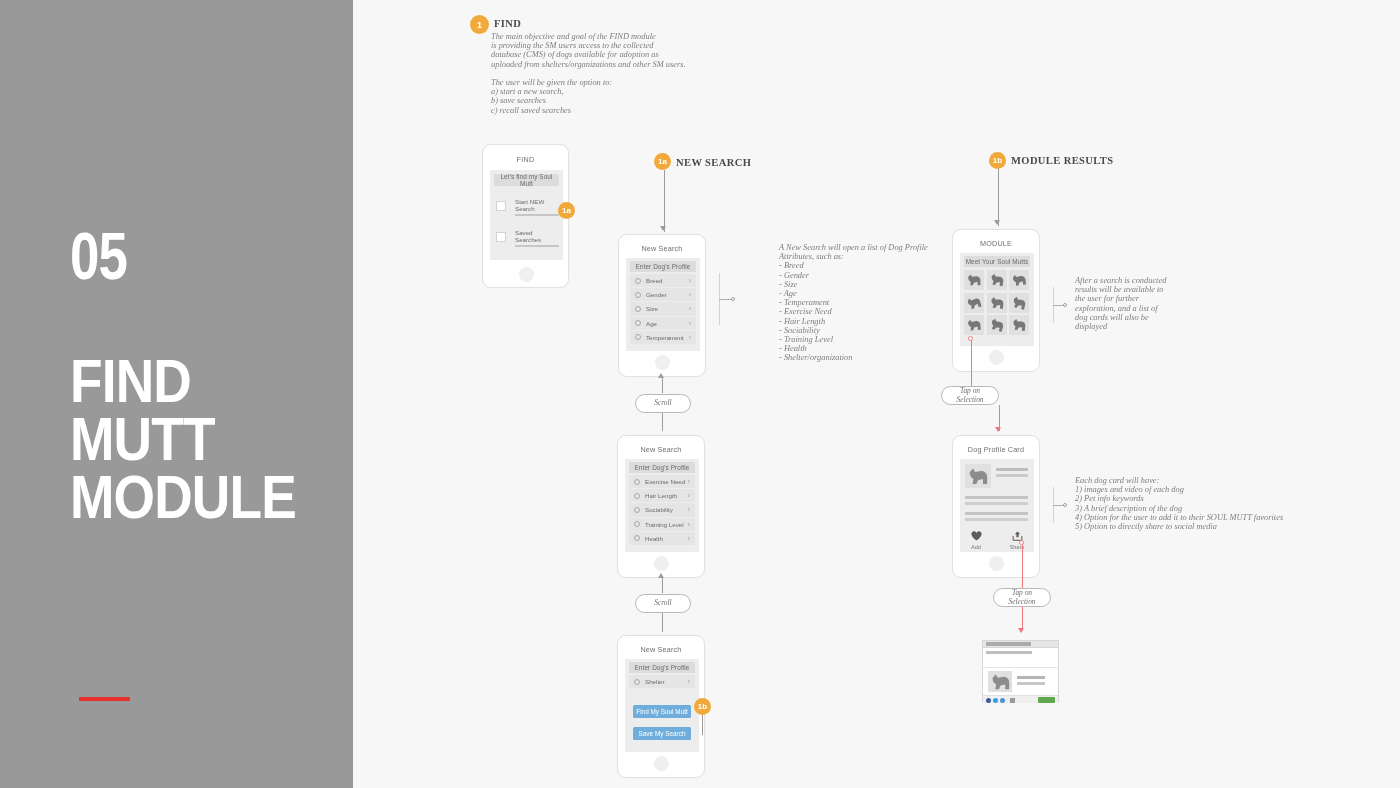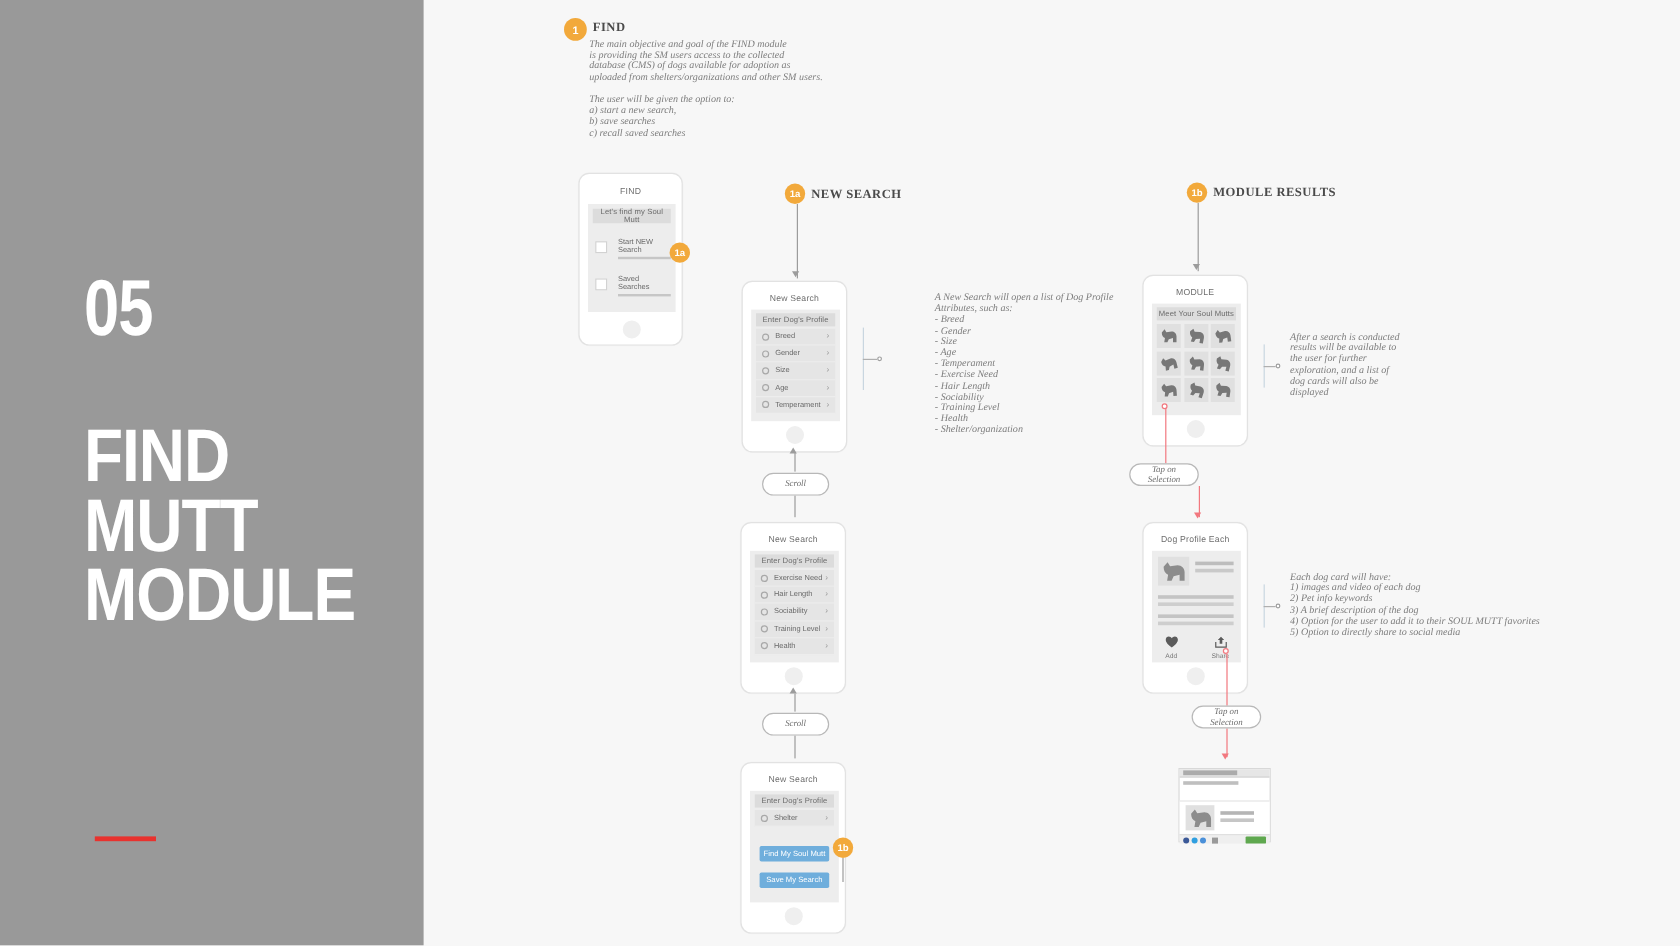--- a/index.html
+++ b/index.html
@@ -445,21 +445,21 @@
 displayed</div>
 
 <div class="dot-end" style="left:968px; top:336px;"></div>
 <div class="vline pink" style="left:971px; top:340px; height:46px;"></div>
 <div class="pill" style="left:941px; top:386px; width:58px; height:19px;">Tap on
 Selection</div>
 <div class="vline pink" style="left:999px; top:405px; height:26px;"></div>
 <div class="arrow-d pink" style="left:995px; top:427px;"></div>
 
 <div class="phone" style="left:952px; top:435px; width:88px; height:143px;">
-  <div class="phone-title" style="top:9px;">Dog Profile Each</div>
+  <div class="phone-title" style="top:9px;">Dog Profile Card</div>
   <div class="phone-screen" style="left:7px; top:23px; width:74px; height:93px;">
 
     <div class="dog-tile" style="left:5px; top:5px; width:26px; height:24px;">
       <svg width="20" height="17" viewBox="0 0 24 20">
         <path d="M2 5 L6 0.5 L8.5 4.5 L16 3.5 C20 3.5 23 6.5 23 10.5 L23 19 L18 19 L18 13 L12 14.5 L10 19 L5.5 19 L6.5 13 C3.5 11.5 2 9 2 5 Z" fill="#8C8C8C"></path>
       </svg>
     </div>
     <div style="position:absolute; left:36px; top:9px; width:32px; height:3px; background:#BDBDBD;"></div>
     <div style="position:absolute; left:36px; top:15px; width:32px; height:3px; background:#C9C9C9;"></div>
 

